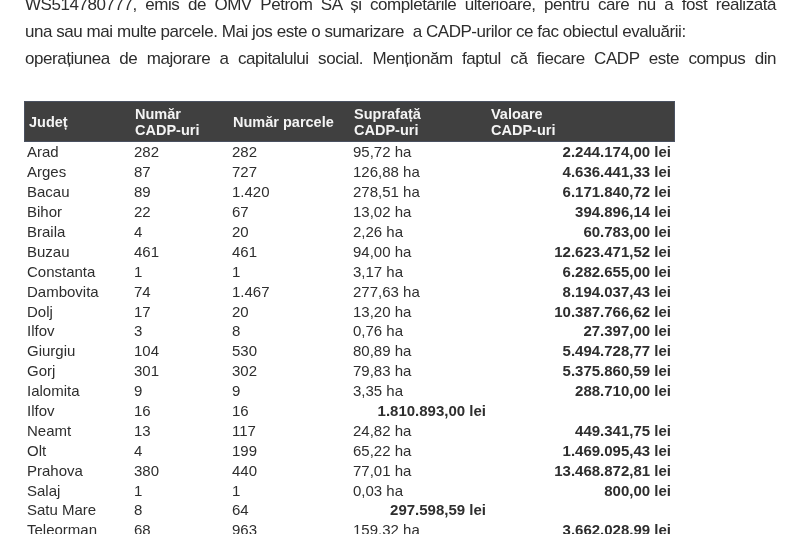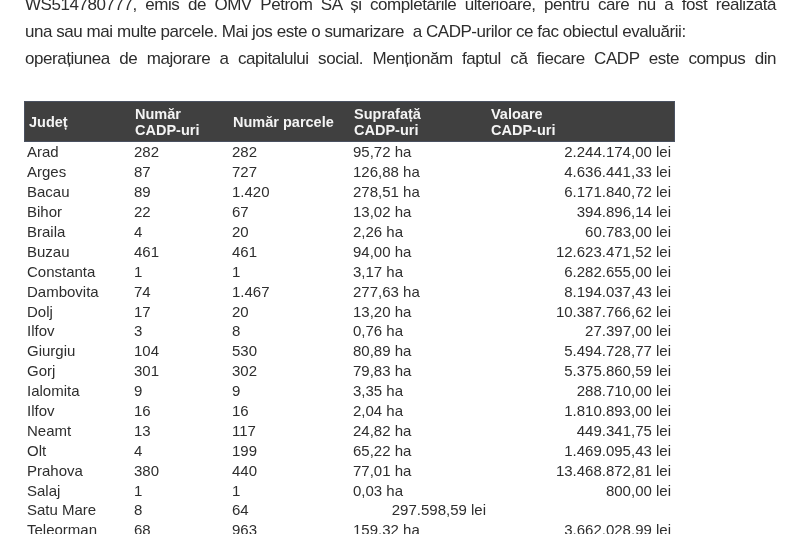--- a/index.html
+++ b/index.html
@@ -53,21 +53,21 @@
     display: grid;
     grid-template-columns: 110px 98px 121px 137px 1fr;
     height: 19.9px;
     align-items: center;
     font-size: 15px;
     color: #2e2e2e;
   }
   .td { white-space: nowrap; overflow: visible; }
   .td.c0 { text-align: left; padding-left: 3px; }
   .td.c1, .td.c2, .td.c3 { text-align: left; }
-  .td.c4 { text-align: right; padding-right: 4px; }
+  .td.c4 { text-align: right; padding-right: 4px; font-weight: bold; }
 </style>
 </head>
 <body>
 
 <div class="paragraph">
   <span class="pline justify-full">WS514780777, emis de OMV Petrom SA și completările ulterioare, pentru care nu a fost realizată</span>
   <span class="pline">una sau mai multe parcele. Mai jos este o sumarizare&nbsp; a CADP-urilor ce fac obiectul evaluării:</span>
   <span class="pline justify-full">operațiunea de majorare a capitalului social. Menționăm faptul că fiecare CADP este compus din</span>
 </div>
 
@@ -181,21 +181,20 @@
         <div class="td c0">Ialomita</div>
         <div class="td c1">9</div>
         <div class="td c2">9</div>
         <div class="td c3">3,35 ha</div>
         <div class="td c4">288.710,00 lei</div>
       </div>
       <div class="tr">
         <div class="td c0">Ilfov</div>
         <div class="td c1">16</div>
         <div class="td c2">16</div>
-        <div class="td c3">2,04 ha</div>
         <div class="td c4">1.810.893,00 lei</div>
       </div>
       <div class="tr">
         <div class="td c0">Neamt</div>
         <div class="td c1">13</div>
         <div class="td c2">117</div>
         <div class="td c3">24,82 ha</div>
         <div class="td c4">449.341,75 lei</div>
       </div>
       <div class="tr">

